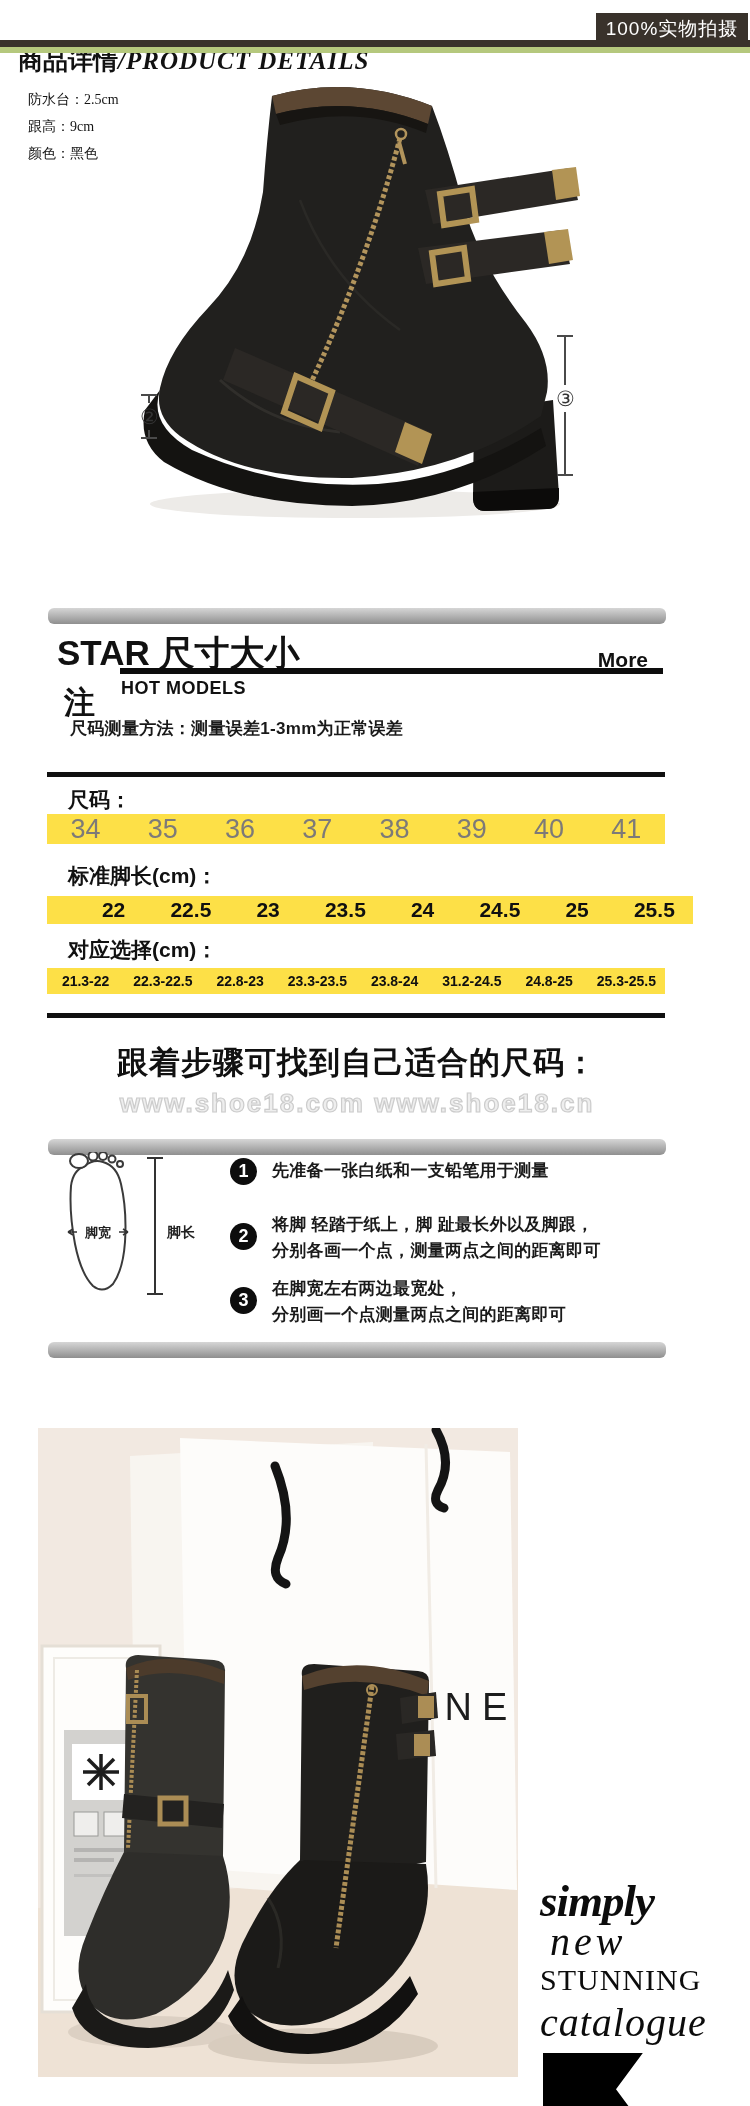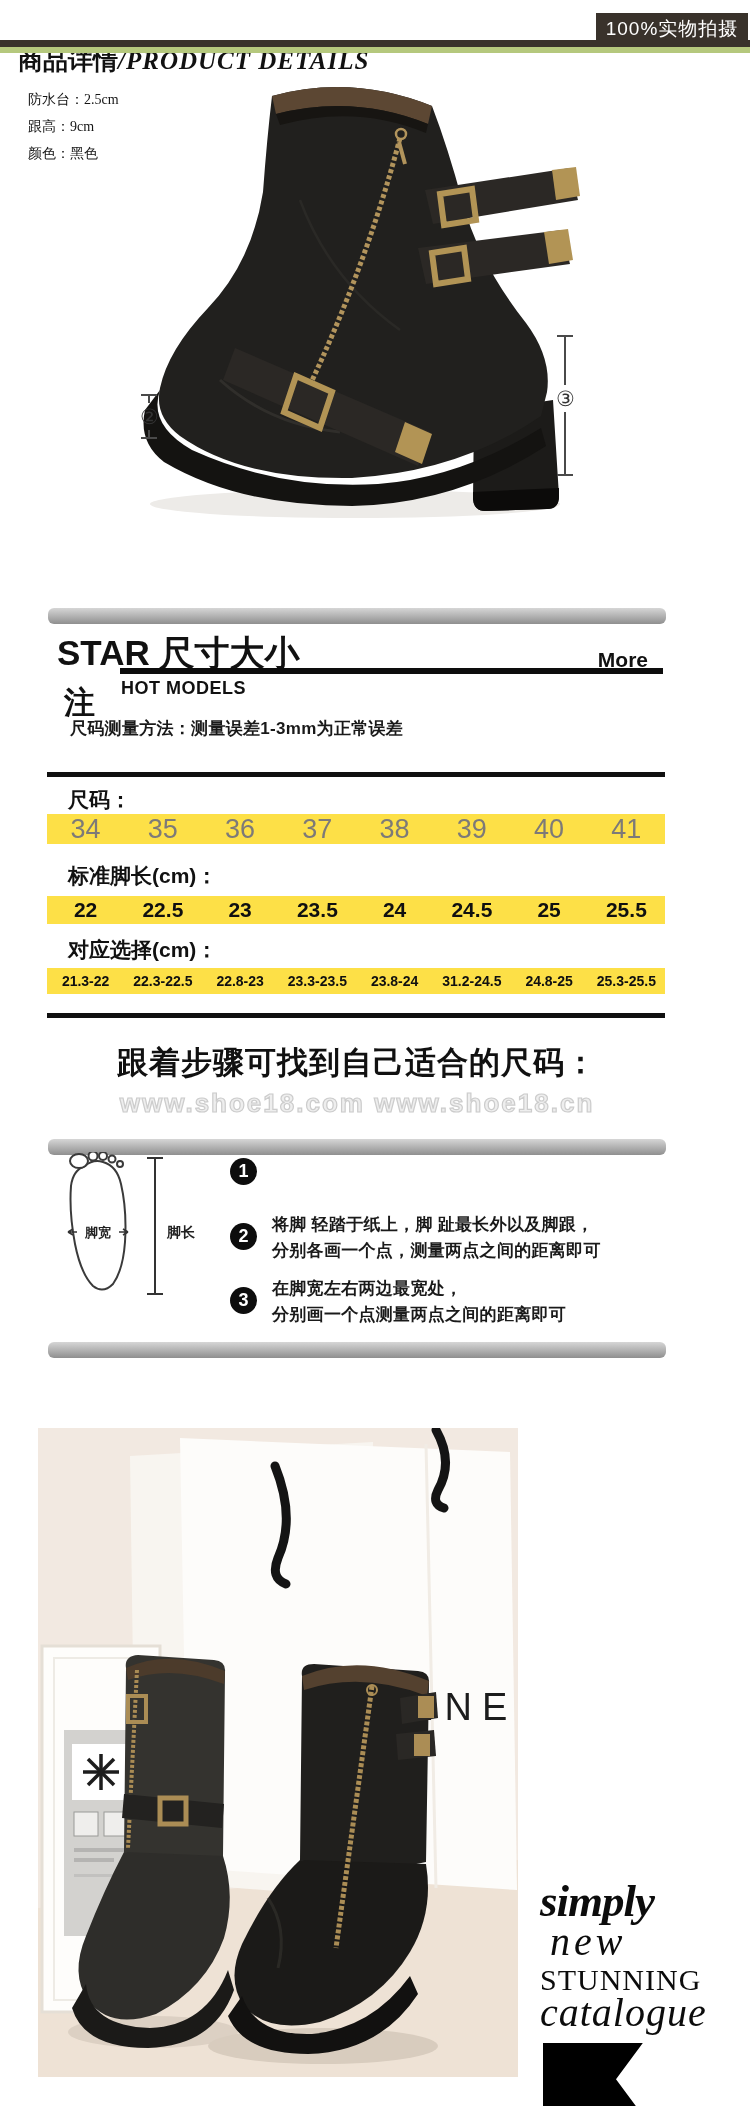--- a/index.html
+++ b/index.html
@@ -36,21 +36,21 @@
   .zhu{left:64px;top:682px;font-size:31px;font-weight:700;}
   .note{left:70px;font-size:17px;font-weight:700;color:#191919;letter-spacing:.3px;}
   .note1{top:717px;} .note2{top:744px;}
   .tline{left:47px;width:618px;height:5px;background:#101010;}
   .tline-top{top:772px;} .tline-bot{top:1013px;}
   .tlabel{left:68px;font-size:21px;font-weight:700;}
   .tl1{top:786px;} .tl2{top:862px;} .tl3{top:936px;}
   .prow{left:47px;width:618px;display:flex;align-items:center;background:#fde047;}
   .prow .c{flex:1;text-align:center;white-space:nowrap;}
   .prow1{top:814px;height:30px;font-size:27px;color:#7d7a78;}
-  .prow2{top:896px;height:28px;font-size:21px;font-weight:700;color:#101010;}
+  .prow2{top:896px;height:28px;font-size:21px;font-weight:700;color:#101010;padding-left:28px;}
   .prow3{top:968px;height:26px;font-size:14px;font-weight:700;color:#101010;}
 
   
   .steps-title{left:50px;top:1042px;width:614px;text-align:center;font-size:31px;font-weight:700;letter-spacing:1px;}
   .watermark{left:50px;top:1088px;width:614px;text-align:center;font-size:26px;font-weight:700;
              letter-spacing:2px;color:#eeeeee;-webkit-text-stroke:1.2px #cccccc;}
   .gbar2{top:1139px;} .gbar3{top:1342px;}
   .footsvg{left:55px;top:1152px;}
   .step-row{display:flex;gap:15px;align-items:flex-start;}
   .s1{left:230px;top:1158px;} .s2{left:230px;top:1212px;} .s3{left:230px;top:1276px;}
@@ -60,21 +60,21 @@
   .step-text{font-size:17px;font-weight:700;color:#1a1a1a;line-height:26px;letter-spacing:.3px;white-space:nowrap;}
 
   
   .photo2{left:38px;top:1428px;}
 
   
   .slogan{left:540px;top:1883px;width:205px;font-family:"Liberation Serif",serif;color:#0c0c0c;}
   .sl1{font-size:45px;font-weight:700;font-style:italic;line-height:.82;letter-spacing:-1px;}
   .sl2{font-size:40px;font-style:italic;font-weight:400;line-height:.82;margin:6px 0 0 10px;letter-spacing:4px;}
   .sl3{font-size:30px;line-height:1;margin-top:6px;letter-spacing:1px;}
-  .sl4{font-size:40px;font-style:italic;line-height:.9;margin-top:0;letter-spacing:1px;}
+  .sl4{font-size:40px;font-style:italic;line-height:.9;margin-top:10px;letter-spacing:1px;}
   .ribbon{margin:12px 0 0 3px;width:100px;height:73px;background:#000;
           clip-path:polygon(0 0,100% 0,73% 50%,100% 100%,0 100%);}
 </style>
 </head>
 <body>
 
 <div class="page">
 
   <div class="abs hdr-title">
     <span class="zh">商品详情</span><span class="en">/PRODUCT DETAILS</span>
@@ -206,20 +206,21 @@
     <g stroke="#333" stroke-width="2">
       <line x1="100" y1="6" x2="100" y2="142"></line>
       <line x1="92" y1="6" x2="108" y2="6"></line>
       <line x1="92" y1="142" x2="108" y2="142"></line>
     </g>
     <text x="112" y="85" font-size="14" font-weight="bold" fill="#222">脚长</text>
   </svg>
 
   <div class="abs step-row s1">
     <div class="ball">1</div>
+    <div class="step-text">先准备一张白纸和一支铅笔用于测量</div>
   </div>
   <div class="abs step-row s2">
     <div class="ball">2</div>
     <div class="step-text">
       <div>将脚 轻踏于纸上，脚 趾最长外以及脚跟，</div>
       <div>分别各画一个点，测量两点之间的距离即可</div>
     </div>
   </div>
   <div class="abs step-row s3">
     <div class="ball">3</div>

